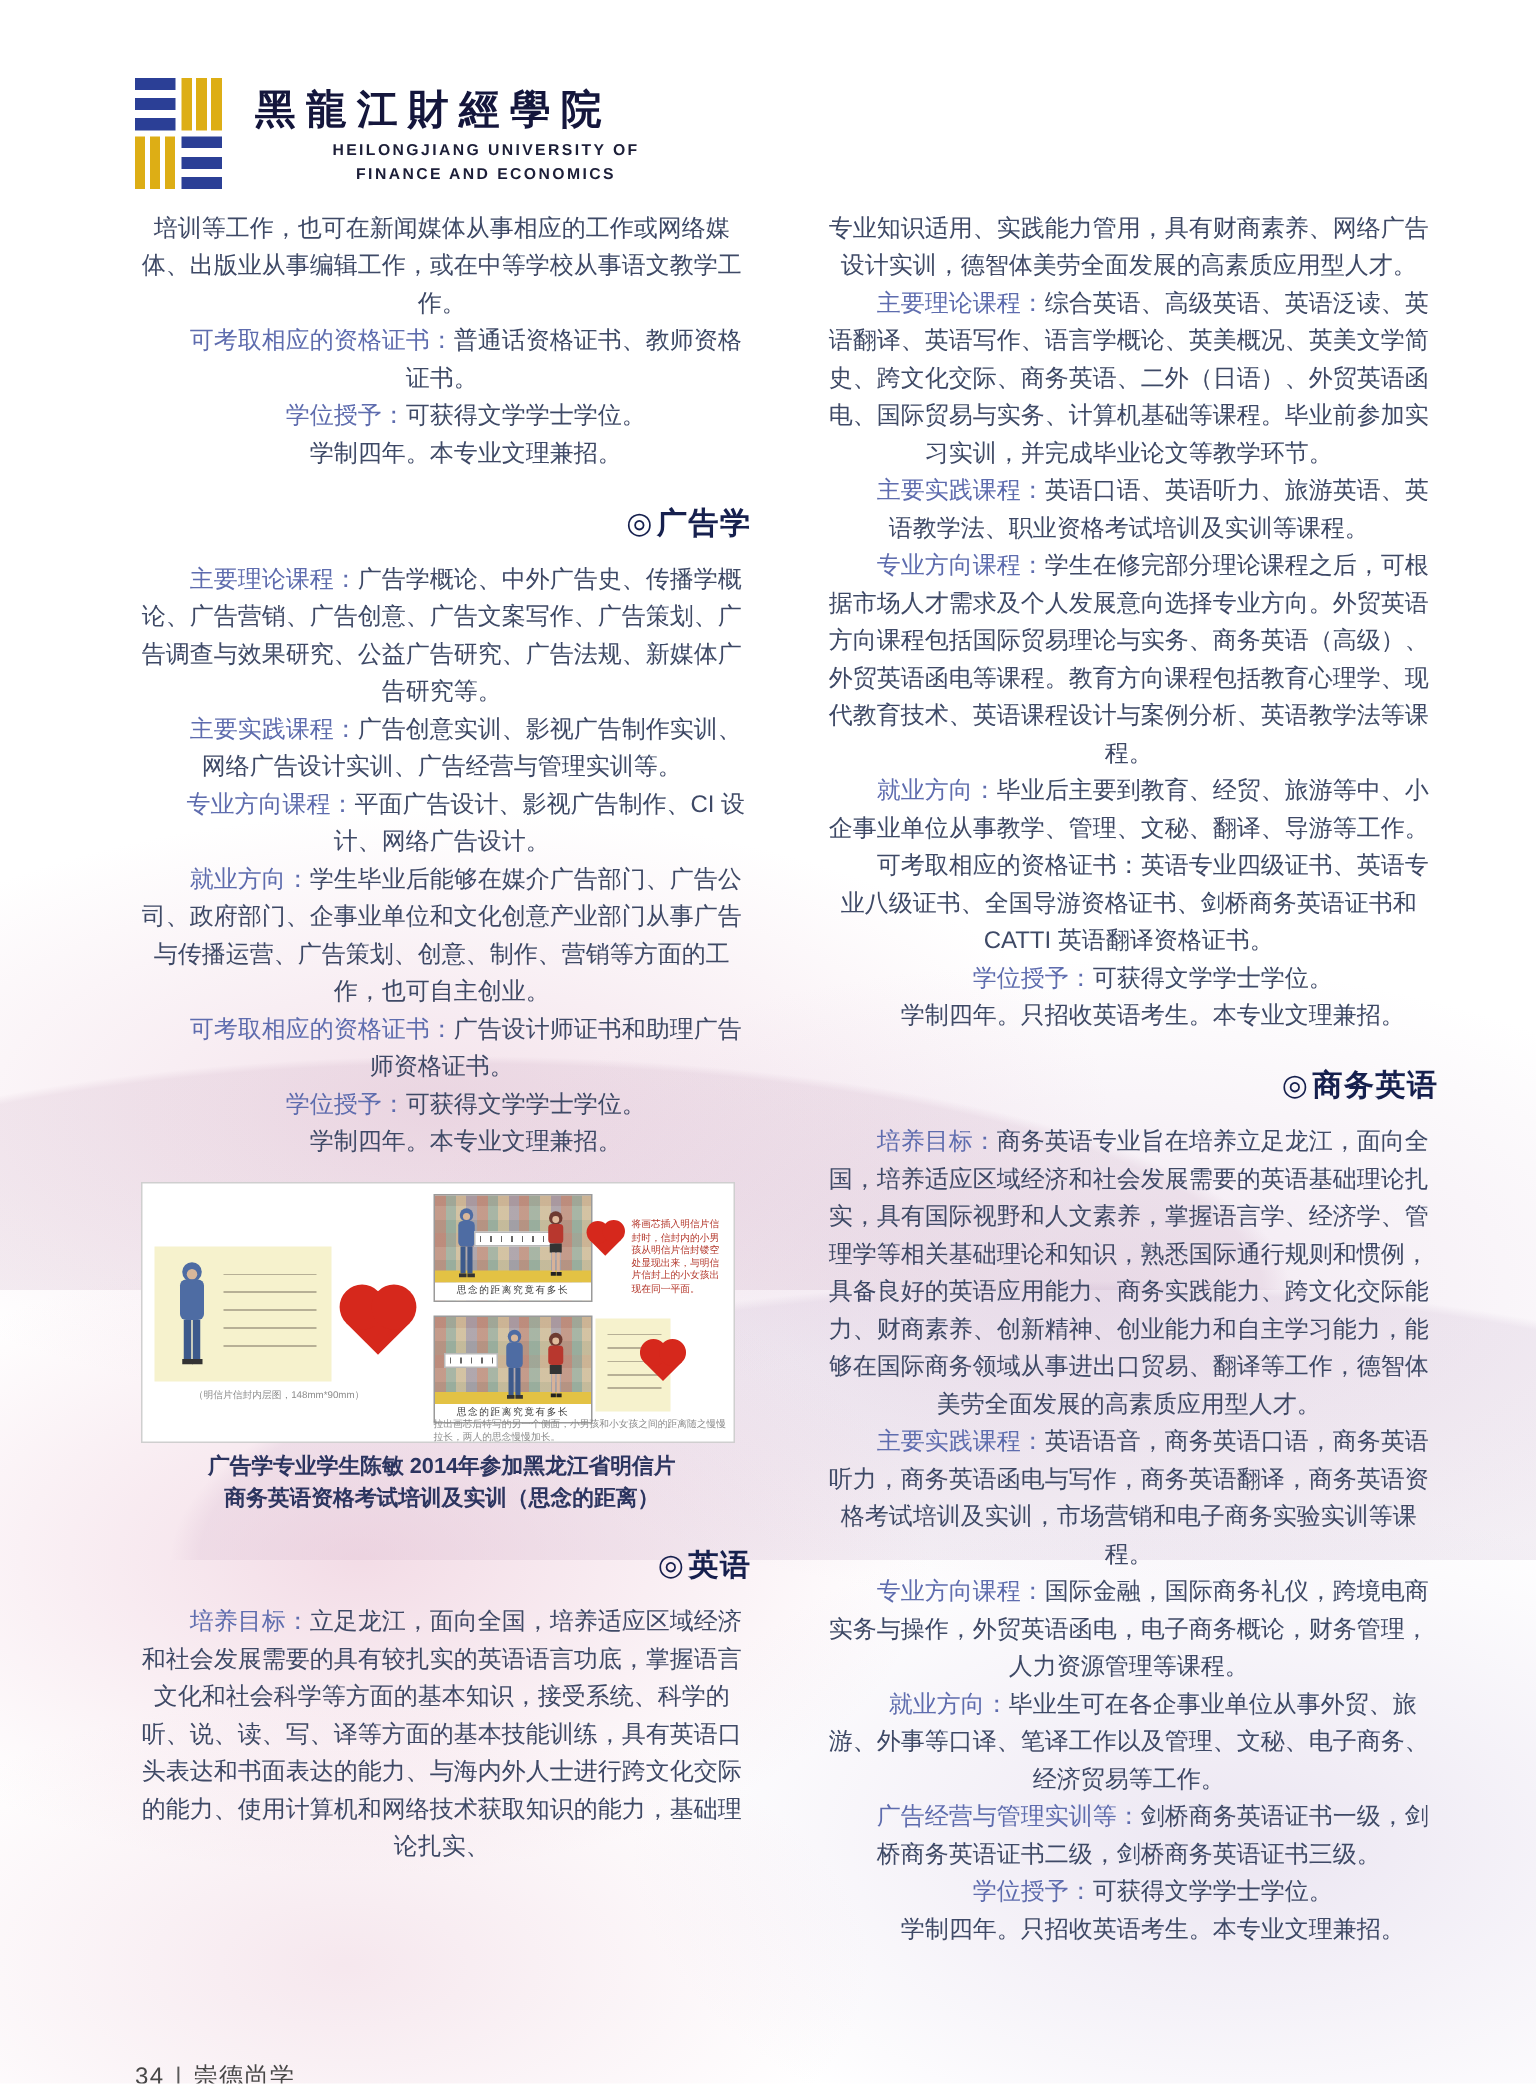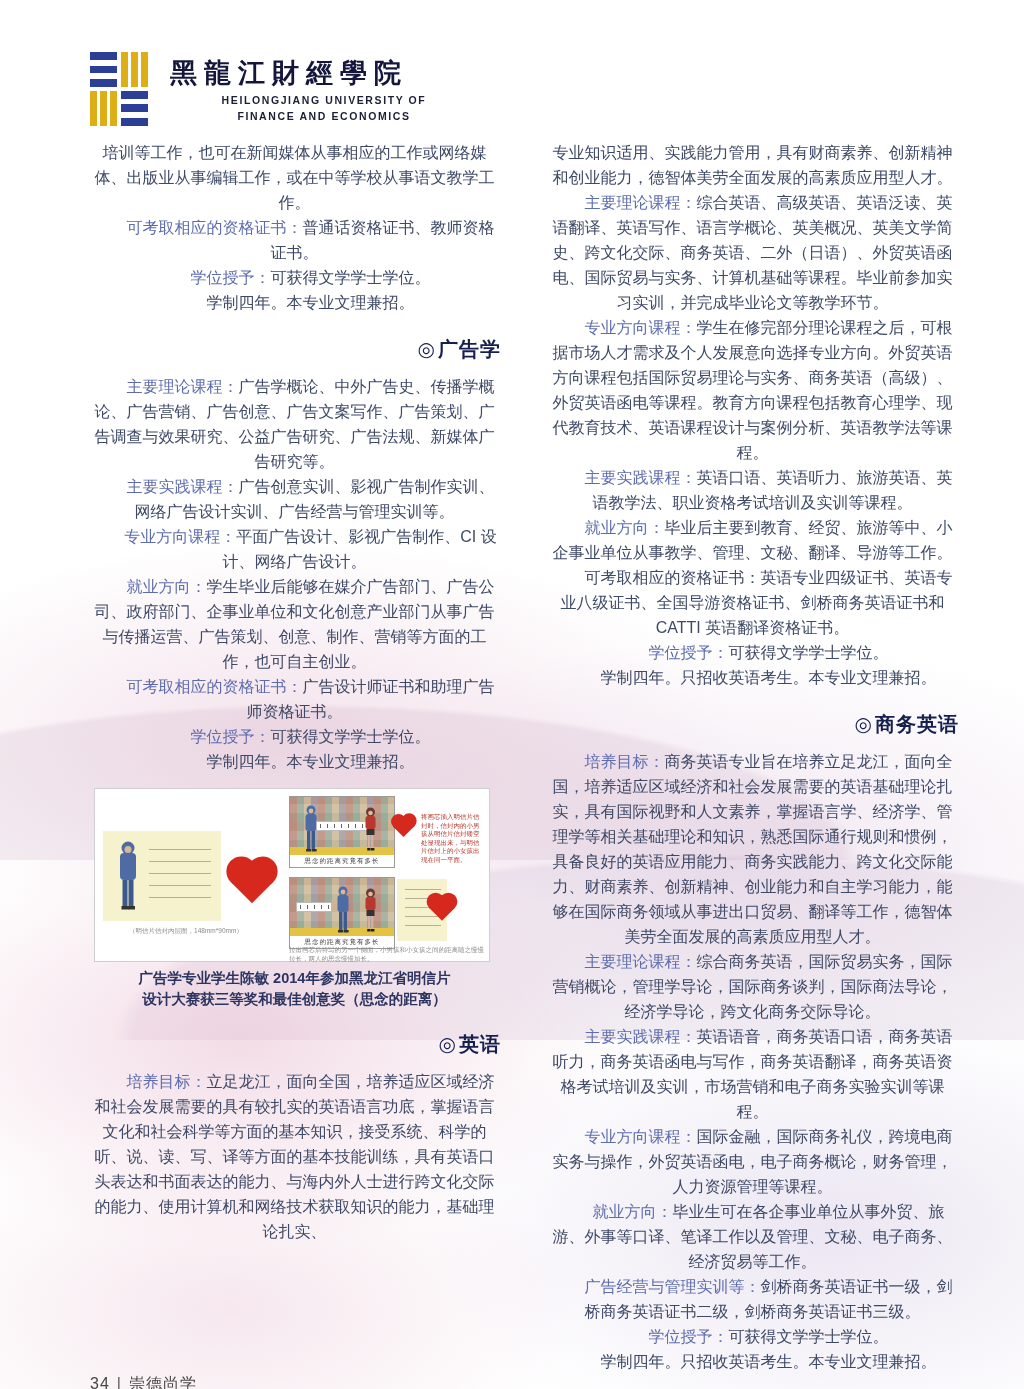--- a/index.html
+++ b/index.html
@@ -211,39 +211,38 @@
       </div>
       <div class="cream cream-panel">
         <div class="wlines"></div>
       </div>
       <div class="heart h3"></div>
 
       <div class="note note-gray note-left">（明信片信封内层图，148mm*90mm）</div>
       <div class="note note-gray note-bot">拉出画芯后特写的另一个侧面，小男孩和小女孩之间的距离随之慢慢拉长，两人的思念慢慢加长。</div>
     </figure>
     <p class="figcap"><span>广告学专业学生陈敏 2014年参加黑龙江省明信片</span></p>
-    <p class="figcap" style="margin-top:0;"><span>设计大赛获三等奖和最佳创意奖（思念的距离）</span></p>
+    <p class="figcap" style="margin-top:0;"><span>商务英语资格考试培训及实训（思念的距离）</span></p>
 
     <h2 class="sec"><span class="ring">◎</span><span>英语</span></h2>
     <p><span class="lbl">培养目标：</span><span>立足龙江，面向全国，培养适应区域经济和社会发展需要的具有较扎实的英语语言功底，掌握语言文化和社会科学等方面的基本知识，接受系统、科学的听、说、读、写、译等方面的基本技能训练，具有英语口头表达和书面表达的能力、与海内外人士进行跨文化交际的能力、使用计算机和网络技术获取知识的能力，基础理论扎实、</span></p>
   </section>
 
   <section class="col col-right">
-    <p class="cont"><span>专业知识适用、实践能力管用，具有财商素养、创新精神和创业能力，德智体美劳全面发展的高素质应用型人才。</span></p>
+    <p class="cont"><span>专业知识适用、实践能力管用，具有财商素养、网络广告设计实训，德智体美劳全面发展的高素质应用型人才。</span></p>
     <p><span class="lbl">主要理论课程：</span><span>综合英语、高级英语、英语泛读、英语翻译、英语写作、语言学概论、英美概况、英美文学简史、跨文化交际、商务英语、二外（日语）、外贸英语函电、国际贸易与实务、计算机基础等课程。毕业前参加实习实训，并完成毕业论文等教学环节。</span></p>
+    <p><span class="lbl">主要实践课程：</span><span>英语口语、英语听力、旅游英语、英语教学法、职业资格考试培训及实训等课程。</span></p>
     <p><span class="lbl">专业方向课程：</span><span>学生在修完部分理论课程之后，可根据市场人才需求及个人发展意向选择专业方向。外贸英语方向课程包括国际贸易理论与实务、商务英语（高级）、外贸英语函电等课程。教育方向课程包括教育心理学、现代教育技术、英语课程设计与案例分析、英语教学法等课程。</span></p>
-    <p><span class="lbl">主要实践课程：</span><span>英语口语、英语听力、旅游英语、英语教学法、职业资格考试培训及实训等课程。</span></p>
     <p><span class="lbl">就业方向：</span><span>毕业后主要到教育、经贸、旅游等中、小企事业单位从事教学、管理、文秘、翻译、导游等工作。</span></p>
     <p><span>可考取相应的资格证书：英语专业四级证书、英语专业八级证书、全国导游资格证书、剑桥商务英语证书和CATTI 英语翻译资格证书。</span></p>
     <p><span class="lbl">学位授予：</span><span>可获得文学学士学位。</span></p>
     <p><span>学制四年。只招收英语考生。本专业文理兼招。</span></p>
 
     <h2 class="sec"><span class="ring">◎</span><span>商务英语</span></h2>
     <p><span class="lbl">培养目标：</span><span>商务英语专业旨在培养立足龙江，面向全国，培养适应区域经济和社会发展需要的英语基础理论扎实，具有国际视野和人文素养，掌握语言学、经济学、管理学等相关基础理论和知识，熟悉国际通行规则和惯例，具备良好的英语应用能力、商务实践能力、跨文化交际能力、财商素养、创新精神、创业能力和自主学习能力，能够在国际商务领域从事进出口贸易、翻译等工作，德智体美劳全面发展的高素质应用型人才。</span></p>
-    <p><span class="lbl">主要理论课程：</span><span>综合商务英语，国际贸易实务，国际营销概论，管理学导论，国际商务谈判，国际商法导论，经济学导论，跨文化商务交际导论。</span></p>
     <p><span class="lbl">主要实践课程：</span><span>英语语音，商务英语口语，商务英语听力，商务英语函电与写作，商务英语翻译，商务英语资格考试培训及实训，市场营销和电子商务实验实训等课程。</span></p>
     <p><span class="lbl">专业方向课程：</span><span>国际金融，国际商务礼仪，跨境电商实务与操作，外贸英语函电，电子商务概论，财务管理，人力资源管理等课程。</span></p>
     <p><span class="lbl">就业方向：</span><span>毕业生可在各企事业单位从事外贸、旅游、外事等口译、笔译工作以及管理、文秘、电子商务、经济贸易等工作。</span></p>
     <p><span class="lbl">广告经营与管理实训等：</span><span>剑桥商务英语证书一级，剑桥商务英语证书二级，剑桥商务英语证书三级。</span></p>
     <p><span class="lbl">学位授予：</span><span>可获得文学学士学位。</span></p>
     <p><span>学制四年。只招收英语考生。本专业文理兼招。</span></p>
   </section>
 
   <footer class="footer">
     <span>34</span><span class="sep">|</span><span>崇德尚学</span>

